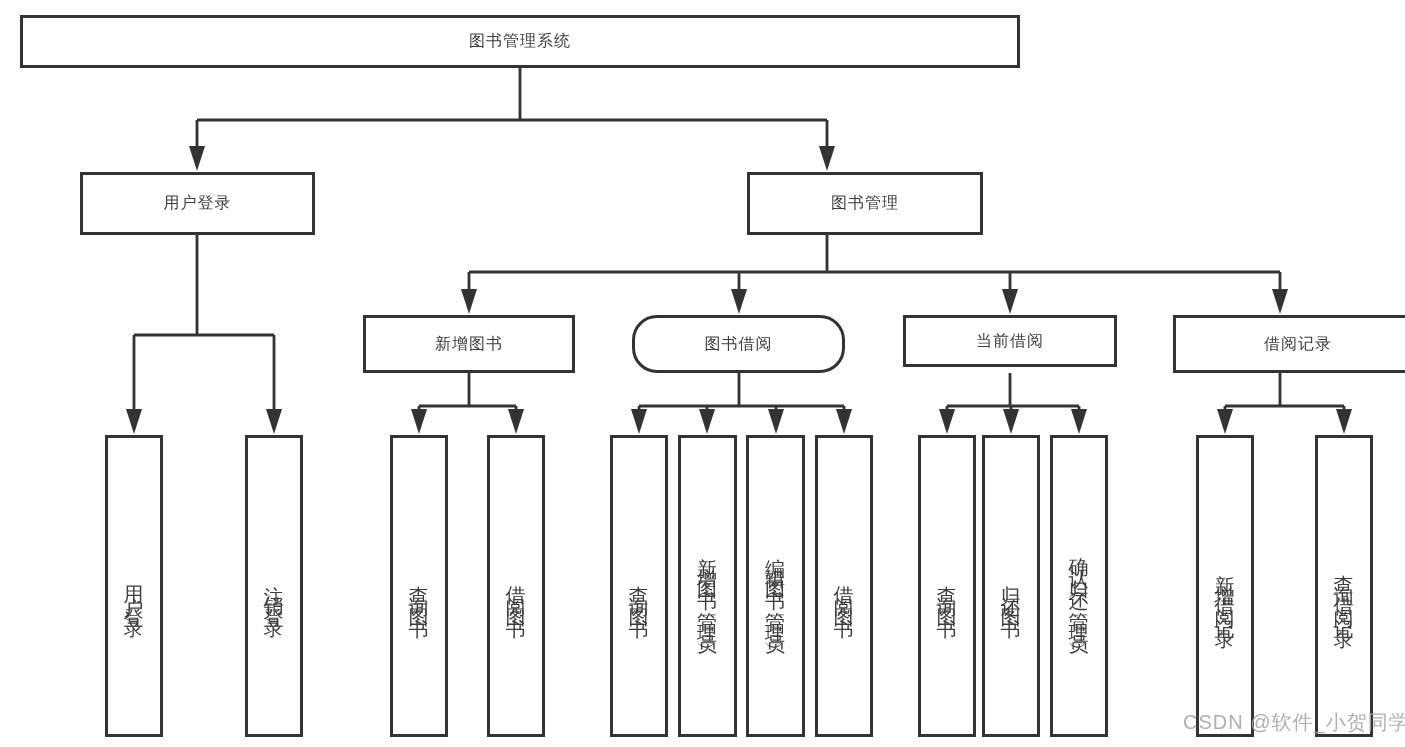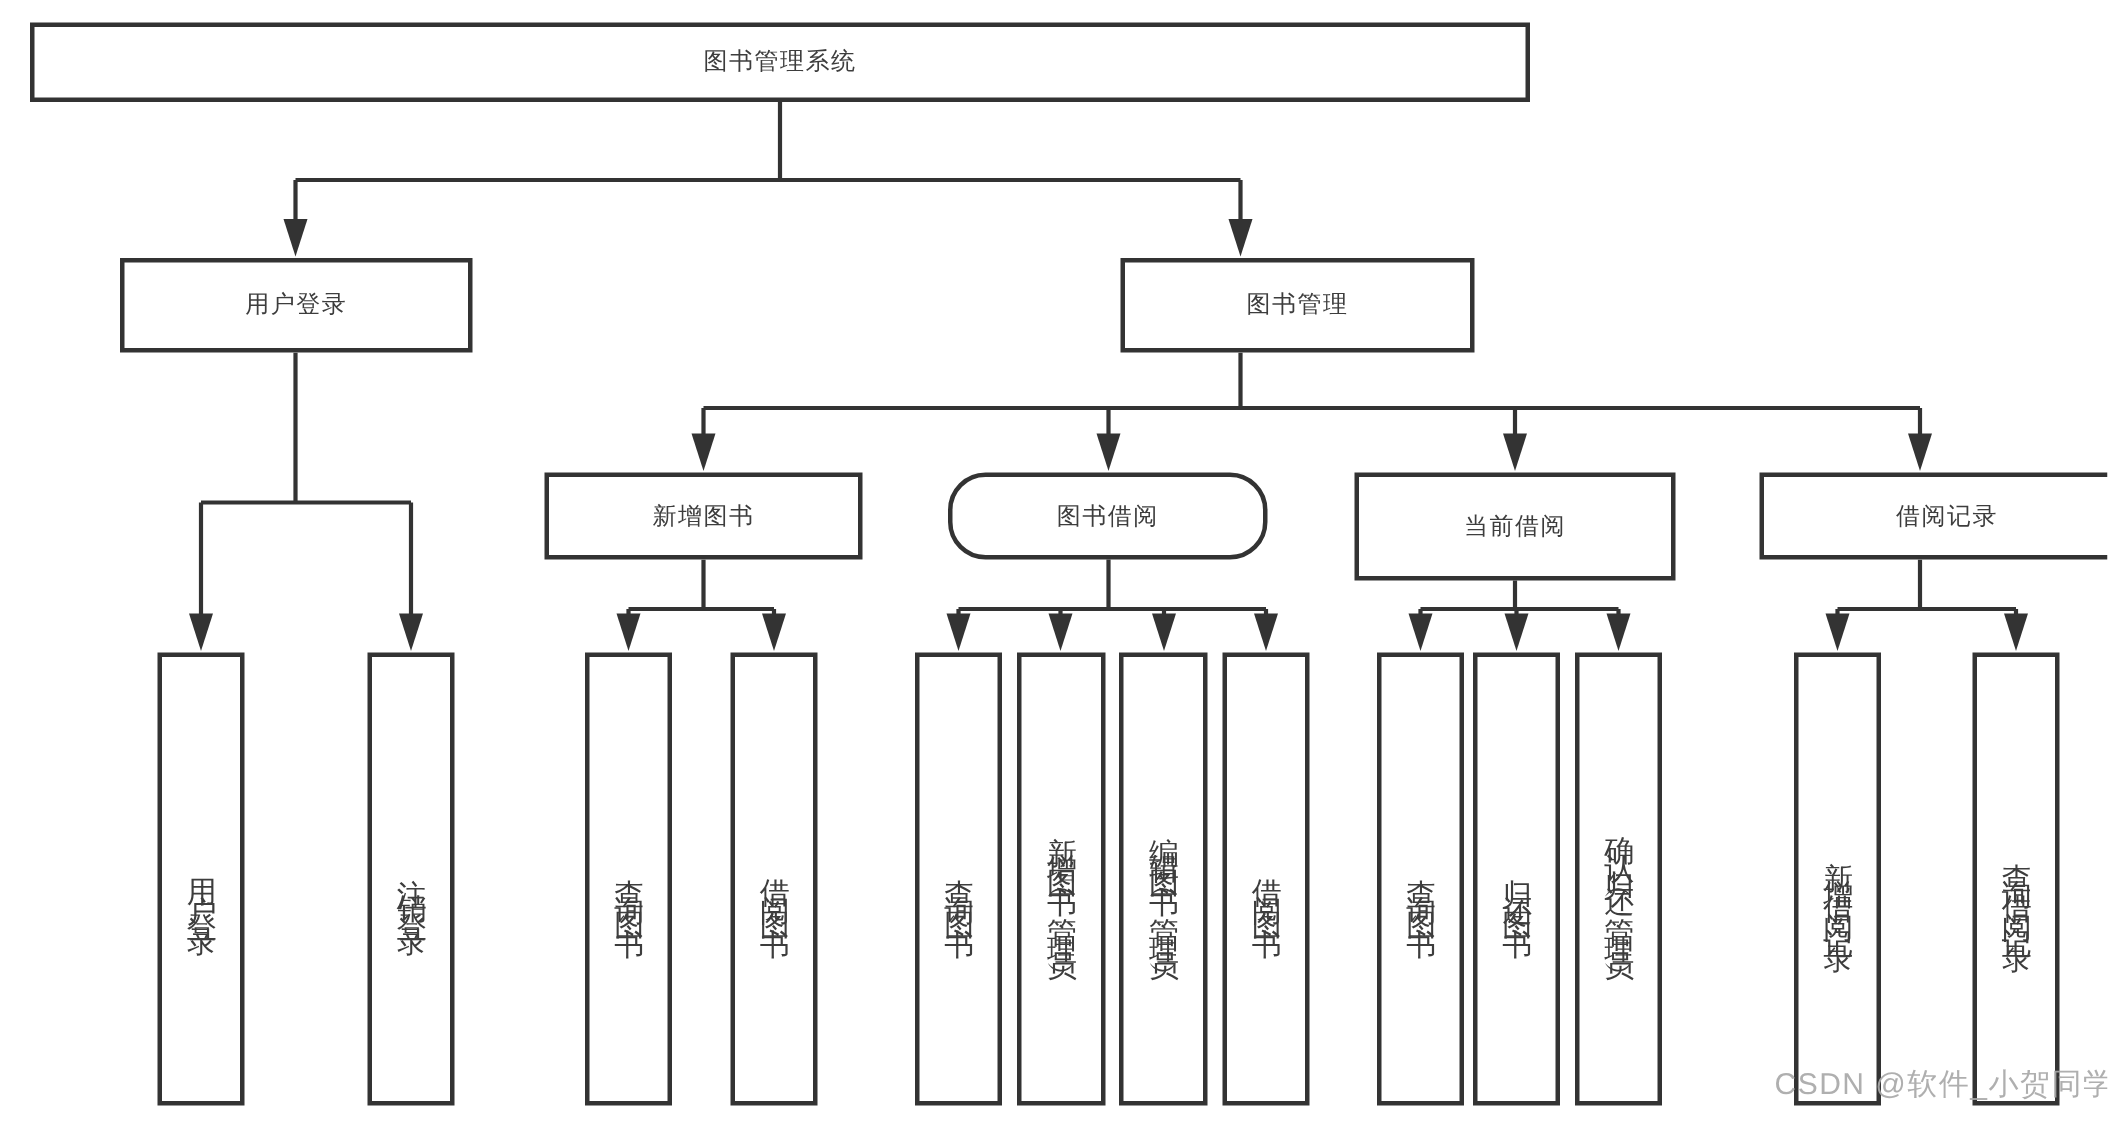--- a/index.html
+++ b/index.html
@@ -30,21 +30,21 @@
     margin-bottom:-11px;
     color:#3d3d3d;
     white-space:nowrap;
   }
   
   #root-box      {left:20px;  top:15px;  width:1000px;height:53px;}
   #user-login-box{left:80px;  top:172px; width:235px; height:63px;}
   #book-mgmt-box {left:710px; top:172px; width:236px; height:63px;margin-left:37px;}
   #newbook-box   {left:363px; top:315px; width:212px; height:58px;}
   #borrow-box    {left:632px; top:315px; width:213px; height:58px;border-radius:25px;}
-  #current-box   {left:903px; top:315px; width:214px; height:72px;}
+  #current-box   {left:903px; top:315px; width:214px; height:52px;}
   #records-box   {left:1173px;top:315px; width:250px; height:58px;}
   
   #leaf-user-login    {left:105px;}
   #leaf-logout        {left:245px;}
   #leaf-newbook-query {left:390px;}
   #leaf-newbook-borrow{left:487px;}
   #leaf-borrow-query  {left:610px;}
   #leaf-borrow-add    {left:678px;width:59px;}
   #leaf-borrow-edit   {left:746px;width:59px;}
   #leaf-borrow-borrow {left:815px;}

